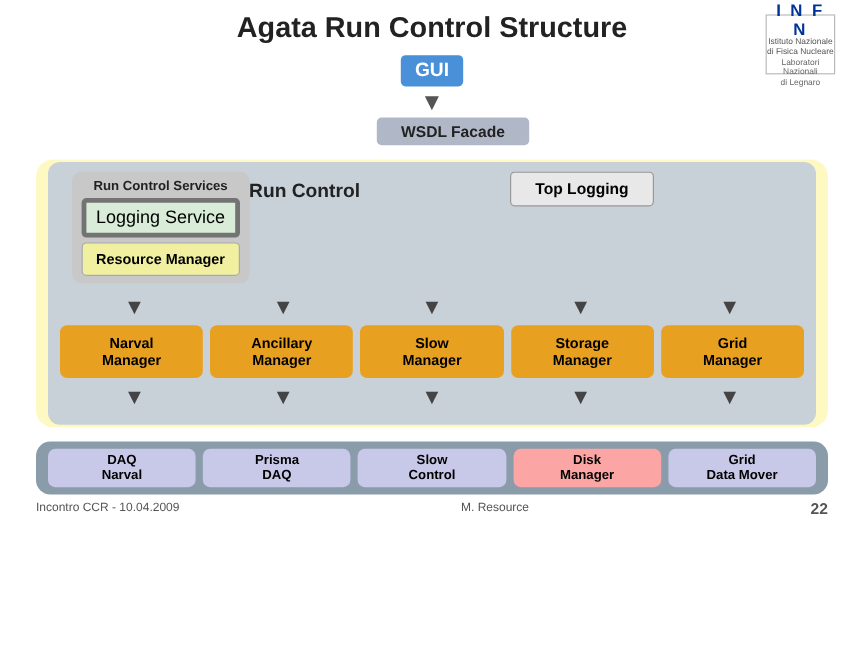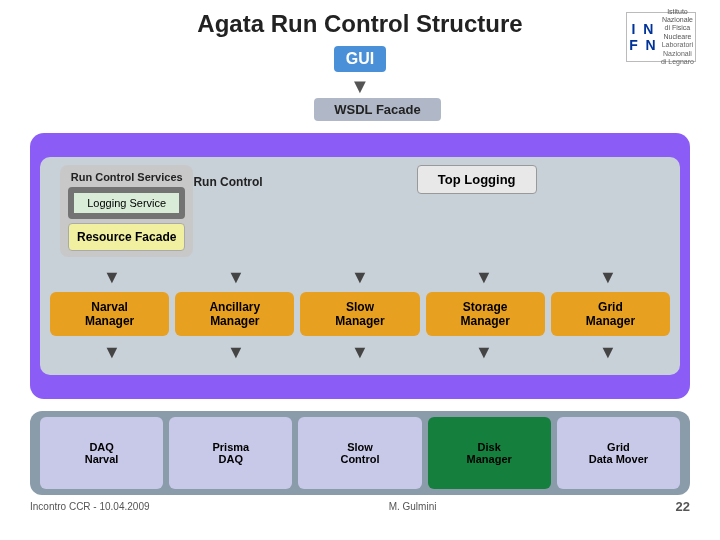--- a/index.html
+++ b/index.html
@@ -63,23 +63,23 @@
       color: #222;
       font-weight: bold;
       font-size: 13px;
       padding: 4px 20px;
       border-radius: 4px;
       margin-left: 35px;
     }
 
     
     .outer-container {
-      background: #8b5cf6;
+      background: #fef9c3;
       border-radius: 14px;
-      padding: 24px 10px;
+      padding: 2px 10px;
       margin: 12px 10px;
     }
 
     
     .rcs-box {
       background: #c8c8c8;
       border-radius: 8px;
       padding: 6px 8px;
       float: right;
       margin-left: 10px;
@@ -90,24 +90,24 @@
     .rcs-title {
       font-weight: bold;
       font-size: 11px;
       color: #222;
       text-align: center;
       margin-bottom: 4px;
     }
 
     .logging-box {
       background: #d8ecd8;
-      border: 6px solid #737373;
+      border: 4px solid #737373;
       border-radius: 4px;
       padding: 4px 8px;
-      font-size: 11px;
+      font-size: 15px;
       text-align: center;
       margin-bottom: 4px;
     }
 
     .resource-box {
       background: #f0f0a0;
       border: 1px solid #aaa;
       border-radius: 4px;
       padding: 6px 8px;
       font-size: 12px;
@@ -118,21 +118,21 @@
     
     .run-control-row {
       display: flex;
       align-items: flex-start;
       margin-bottom: 4px;
       overflow: hidden;
     }
 
     .run-control-label {
       font-weight: bold;
-      font-size: 12px;
+      font-size: 16px;
       color: #222;
       padding-top: 4px;
       min-width: 90px;
       flex-shrink: 0;
     }
 
     .top-manager-wrapper {
       display: flex;
       flex-direction: column;
       align-items: center;
@@ -206,30 +206,30 @@
     .bottom-row {
       display: flex;
       justify-content: space-around;
       align-items: center;
       gap: 6px;
     }
 
     .bottom-box {
       background: #c8c8e8;
       border-radius: 6px;
-      padding: 24px 6px;
+      padding: 4px 6px;
       font-size: 11px;
       font-weight: bold;
       text-align: center;
       min-width: 80px;
       flex: 1;
     }
 
     .bottom-box.disk {
-      background: #15803d;
+      background: #fca5a5;
     }
 
     .bottom-box.grid-data {
       background: #c8c8e8;
     }
 
     
     .footer {
       display: flex;
       justify-content: space-between;
@@ -237,25 +237,26 @@
       margin-top: 4px;
       padding: 0 10px;
       font-size: 10px;
       color: #555;
     }
 
     .logo-box {
       position: absolute;
       top: 12px;
       right: 24px;
-      width: 70px;
+      width: 58px;
       height: 50px;
       border: 1px solid #bbb;
       background: #fff;
       display: flex;
+      flex-direction: column;
       align-items: center;
       justify-content: center;
       font-size: 8px;
       color: #666;
       text-align: center;
     }
 
     .logo-infn {
       font-size: 14px;
       font-weight: bold;
@@ -302,21 +303,21 @@
     <div class="inner-container">
 
       <div class="run-control-row clearfix">
 
         <div class="rcs-box">
           <div class="rcs-title">Run Control Services</div>
           <div class="logging-box">
             <span>Logging Service</span>
           </div>
           <div class="resource-box">
-            <span>Resource Facade</span>
+            <span>Resource Manager</span>
           </div>
         </div>
 
         <div style="display:flex; align-items:center; flex:1;">
           <div class="run-control-label">Run Control</div>
           <div class="top-manager-wrapper">
             <div class="top-manager-box">Top Logging</div>
           </div>
         </div>
       </div>
@@ -353,17 +354,17 @@
       <div class="bottom-box">DAQ<br>Narval</div>
       <div class="bottom-box">Prisma<br>DAQ</div>
       <div class="bottom-box">Slow<br>Control</div>
       <div class="bottom-box disk">Disk<br>Manager</div>
       <div class="bottom-box grid-data">Grid<br>Data Mover</div>
     </div>
   </div>
 
   <div class="footer">
     <span>Incontro CCR - 10.04.2009</span>
-    <span>M. Gulmini</span>
+    <span>M. Resource</span>
     <span class="page-num">22</span>
   </div>
 
 </div>
 
 </body></html>

